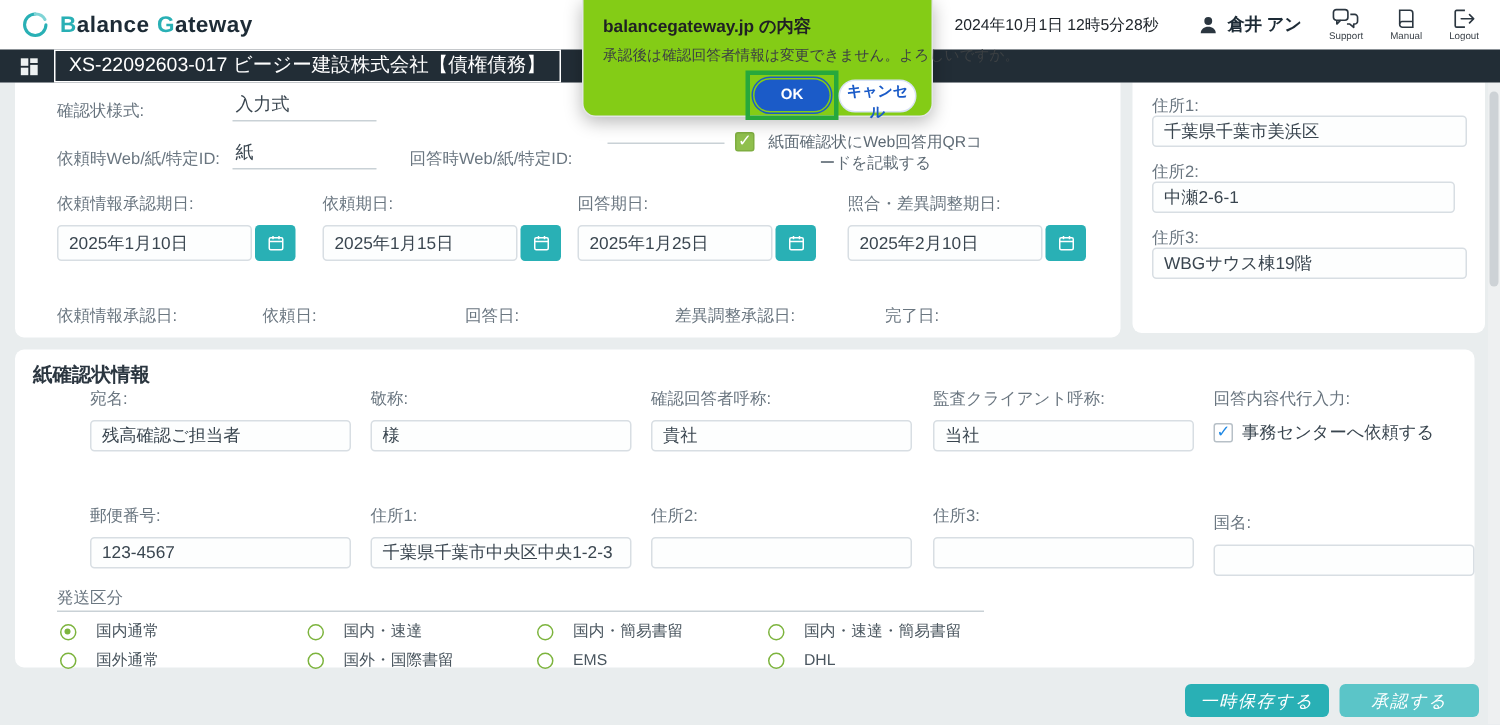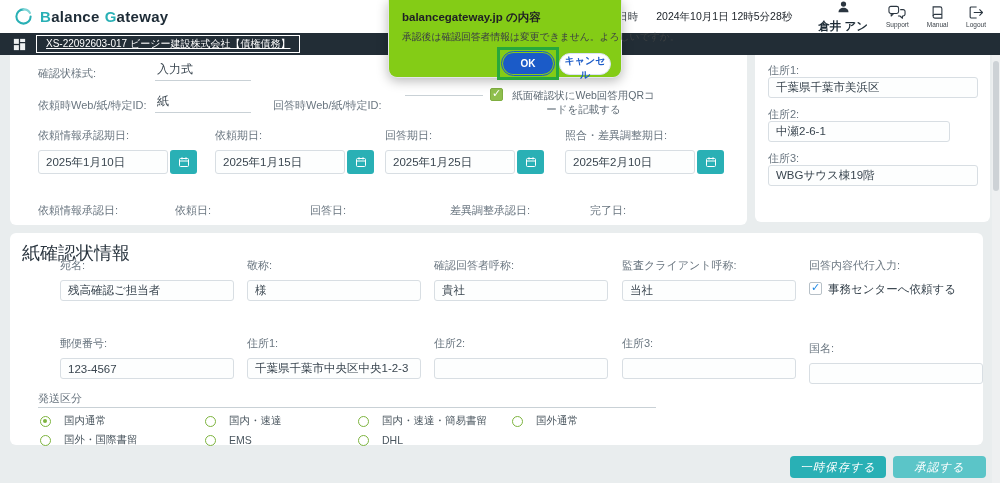--- a/index.html
+++ b/index.html
@@ -13,29 +13,29 @@
   
   #header { position:absolute; top:0; left:0; width:1000px; height:33px;
     background:#ffffff; display:flex; align-items:center; padding:0 14px; z-index:2; }
   .logo { display:flex; align-items:center; gap:7px; }
   .logo-text { font-size:15px; font-weight:bold; color:#1d2b36; letter-spacing:.3px; }
   .logo-text .tl { color:var(--accent); }
   .logo-text .word2 { margin-left:5px; }
   .hdr-right { margin-left:auto; display:flex; align-items:center; }
   .login-lbl { font-size:10.5px; color:#3c434a; }
   .login-val { font-size:10.5px; color:#20262c; margin-left:18px; }
-  .user { display:flex; align-items:center; gap:5px; margin-left:26px; font-size:11.5px; color:#1d2b36; font-weight:bold;flex-direction:column; }
+  .user { display:flex; align-items:center; gap:5px; margin-left:26px; font-size:11.5px; color:#1d2b36; font-weight:bold; }
   .icon-col { display:flex; flex-direction:column; align-items:center; margin-left:18px; cursor:pointer; }
   .icon-col span { font-size:6.5px; color:#3c434a; margin-top:1px; }
 
   
   #titlebar { position:absolute; top:33px; left:0; width:1000px; height:22px;
     background:#222d36; display:flex; align-items:center; padding:0 12px; z-index:2; }
   .doc-box { margin-left:9px; border:1px solid #ffffff; color:#ffffff;
-    font-size:10px; padding:1px 9px 2px; line-height:1.3; white-space:nowrap;text-decoration:underline; }
+    font-size:13px; padding:1px 9px 2px; line-height:1.3; white-space:nowrap; }
 
   
   .card { background:#ffffff; border-radius:0 0 6px 6px; }
   #card-main  { position:absolute; left:10px; top:55px; width:737px; height:170px; }
   #card-addr  { position:absolute; left:755px; top:55px; width:235px; height:167px; }
   #card-paper { position:absolute; left:10px; top:233px; width:973px; height:212px; border-radius:6px; }
 
   .flabel { font-size:11px; color:#6a7680; white-space:nowrap; }
   .uval { display:inline-block; font-size:12px; color:#39454f;
     border-bottom:1px solid #c9d1d6; padding:0 2px 2px; }
@@ -57,21 +57,21 @@
   .chk-box { width:13px; height:13px; border-radius:2px; flex:0 0 13px; position:relative;
     border:1px solid #b7c0c7; background:#fff; }
   .chk-box::after { content:"\2713"; position:absolute; left:1px; top:-2px;
     font-size:11px; font-weight:bold; color:transparent; }
   .chk-box.green { background:var(--check-green); border-color:#7fae41; }
   .chk-box.green::after { color:#ffffff; }
   .chk-box.blue::after { color:var(--check-blue); }
   .chk-text { font-size:10.5px; color:#5f6b75; line-height:1.35; }
 
   
-  .sec-title { font-size:18px; font-weight:normal; color:#2b3640; }
+  .sec-title { font-size:13px; font-weight:bold; color:#2b3640; }
   .pcol { position:absolute; width:174px;margin-left:22px; }
   .pcol .flabel { margin-bottom:7px; }
 
   
   .ship-line { position:absolute; left:28px; top:174px; width:618px; border-top:1px solid #c9d1d6; }
   .radio-grid { position:absolute; left:30px; top:181px; display:grid;
     grid-template-columns:165px 153px 154px auto; row-gap:5px; }
   .radio { display:flex; align-items:center; gap:13px; cursor:pointer; }
   .rdot { width:11px; height:11px; border-radius:50%; border:1.5px solid var(--radio);
     background:#fff; position:relative; flex:0 0 11px; }
@@ -228,21 +228,21 @@
   <div class="abs flabel" style="left:165px; top:148px;">依頼日:</div>
   <div class="abs flabel" style="left:300px; top:148px;">回答日:</div>
   <div class="abs flabel" style="left:440px; top:148px;">差異調整承認日:</div>
   <div class="abs flabel" style="left:580px; top:148px;">完了日:</div>
 </div>
 
 <div id="card-addr" class="card">
   <div class="abs flabel" style="left:13px; top:8px;">住所1:</div>
   <input class="tinput abs" style="left: 13px; top: 22px; width: 210px;" value="千葉県千葉市美浜区">
   <div class="abs flabel" style="left:13px; top:52px;">住所2:</div>
-  <input class="tinput abs" style="left: 13px; top: 66px; width: 182px;" value="中瀬2-6-1">
+  <input class="tinput abs" style="left: 13px; top: 66px; width: 202px;" value="中瀬2-6-1">
   <div class="abs flabel" style="left:13px; top:96px;">住所3:</div>
   <input class="tinput abs" style="left: 13px; top: 110px; width: 210px;" value="WBGサウス棟19階">
 </div>
 
 <div id="card-paper" class="card">
   <div class="abs sec-title" style="left:12px; top:8px;">紙確認状情報</div>
 
   <div class="pcol" style="left:28px; top:25px;">
     <div class="flabel">宛名:</div>
     <input class="tinput" value="残高確認ご担当者" style="">
@@ -291,20 +291,24 @@
   <div class="abs flabel" style="left:28px; top:158px;">発送区分</div>
   <div class="ship-line"></div>
   <div class="radio-grid">
     <label class="radio">
       <span class="rdot checked"></span>
       <span class="rlabel">国内通常</span>
     </label>
     <label class="radio">
       <span class="rdot"></span>
       <span class="rlabel">国内・速達</span>
+    </label>
+    <label class="radio">
+      <span class="rdot"></span>
+      <span class="rlabel">国内・簡易書留</span>
     </label>
     <label class="radio">
       <span class="rdot"></span>
       <span class="rlabel">国内・速達・簡易書留</span>
     </label>
     <label class="radio">
       <span class="rdot"></span>
       <span class="rlabel">国外通常</span>
     </label>
     <label class="radio">

